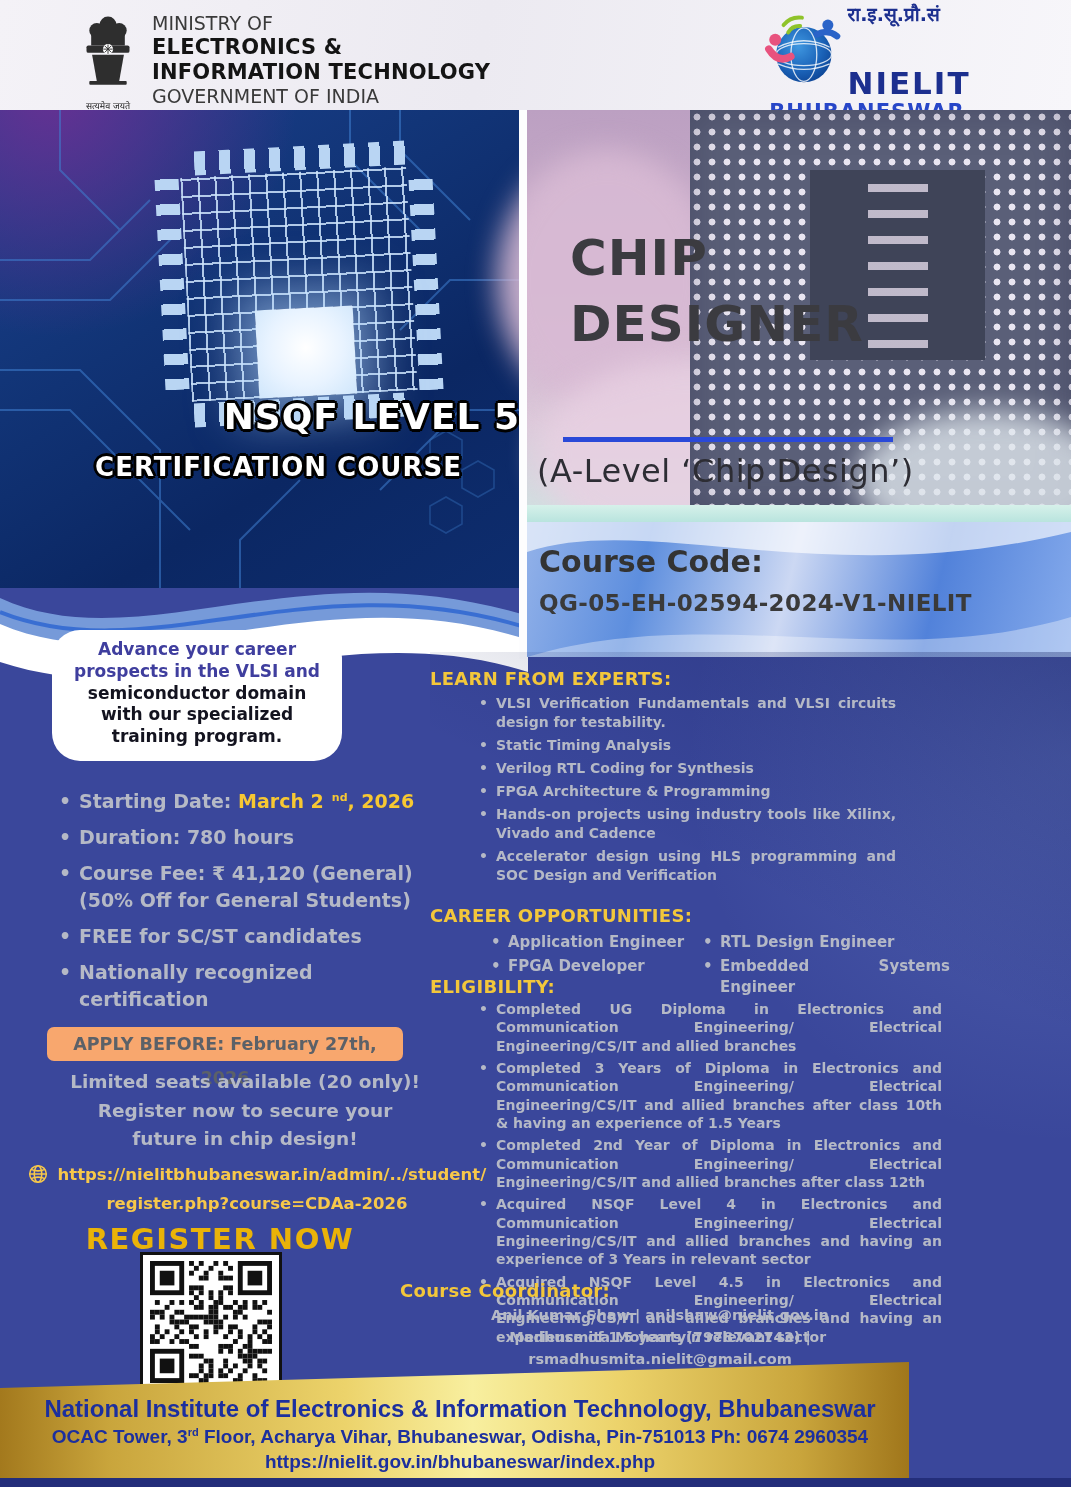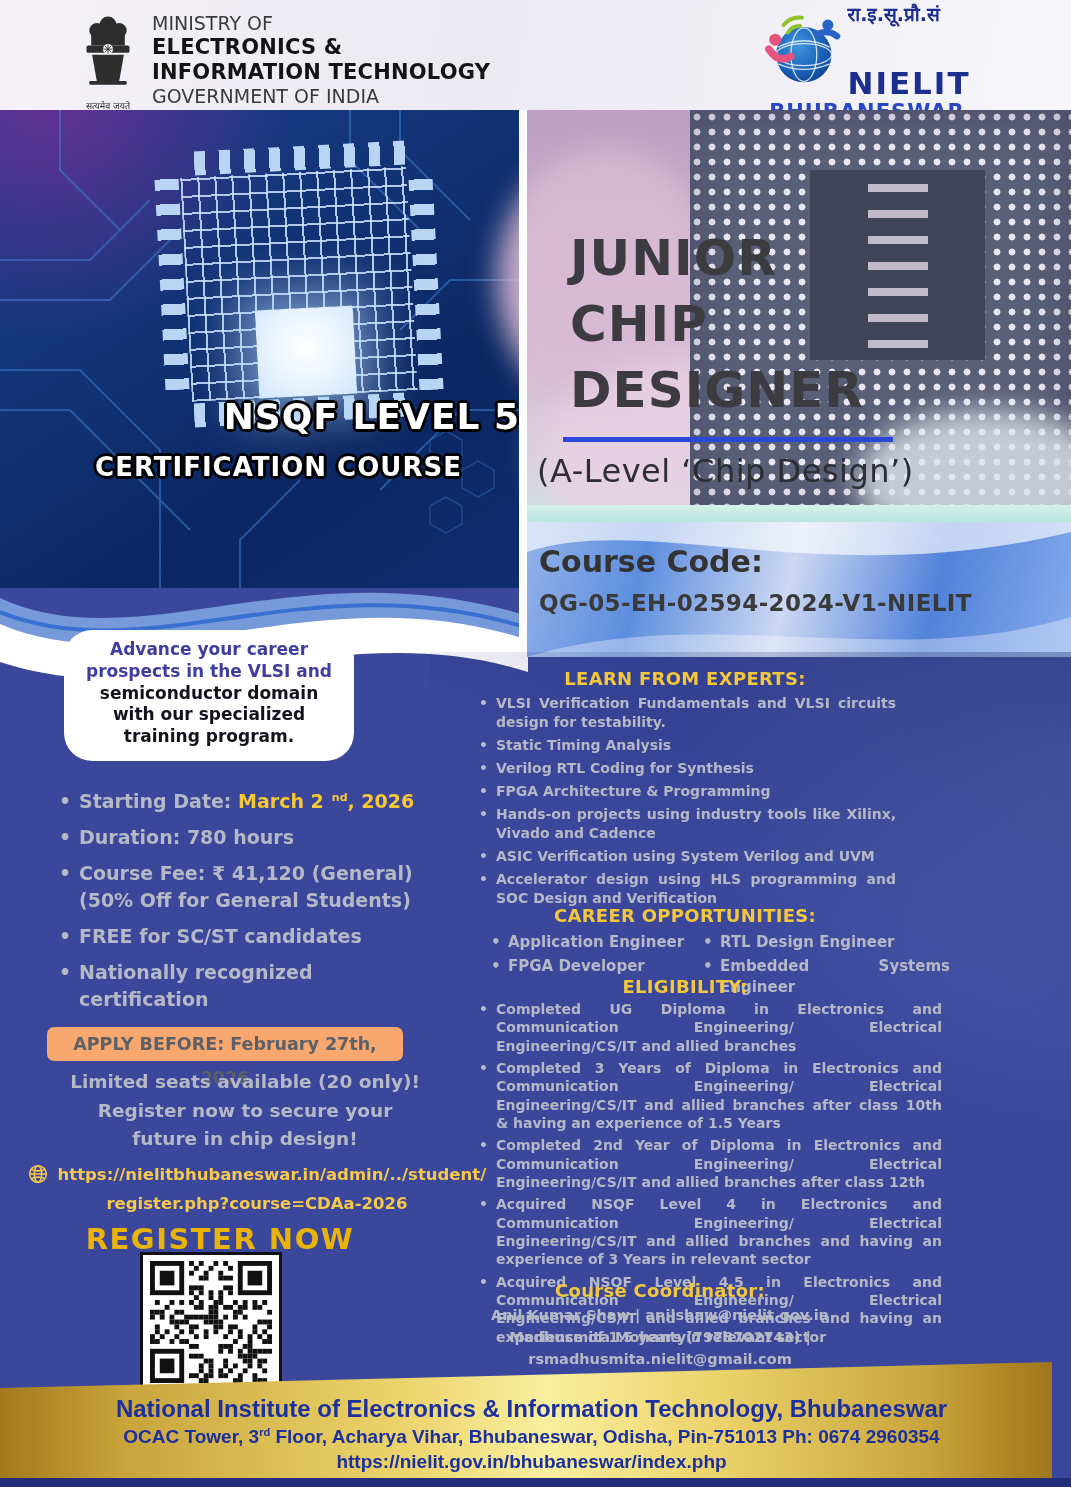--- a/index.html
+++ b/index.html
@@ -84,21 +84,21 @@
   .cc-label { position:absolute; left:12px; top:22px; font-size:30px; font-weight:bold; color:#333; }
   .cc-code  { position:absolute; left:12px; top:68px; font-size:23px; font-weight:bold; color:#3a3a3a; letter-spacing:.4px; }
 
   .divider { position:absolute; left:519px; top:110px; width:8px; height:549px; background:#fdfdfe; }
 
   .blue-texture { position:absolute; left:430px; top:652px; width:641px; height:760px; pointer-events:none;
     background:linear-gradient(205deg, rgba(18,28,88,.32), rgba(18,28,88,0) 36%),
                radial-gradient(circle at 100% 14%, rgba(150,180,235,.22), rgba(150,180,235,0) 42%); }
 
   
-  .promo { position:absolute; left:64px; top:630px; width:290px; height:131px;
+  .promo { position:absolute; left:52px; top:630px; width:290px; height:131px;
     background:#fff; border-radius:28px; padding:9px 12px; text-align:center;
     font-weight:bold; font-size:17px; line-height:1.28; }
   .promo .c-indigo { color:#3f3e9e; }
   .promo .c-dark { color:#13131f; }
 
   ul.plain { list-style:none; }
   .details { position:absolute; left:57px; top:788px; width:420px; color:#b5b9c6;
     font-size:19px; font-weight:bold; }
   .details li { position:relative; padding-left:22px; margin-bottom:9px; line-height:1.42; }
   .details li::before { content:"•"; position:absolute; left:2px; top:0; }
@@ -113,40 +113,40 @@
   .reg-url { position:absolute; left:18px; top:1163px; width:478px; text-align:center;
     color:#f7c84a; font-size:16.5px; font-weight:bold; line-height:1.5; }
   .reg-url .globe { vertical-align:-4px; margin-right:4px; }
   .register-now { position:absolute; left:0; top:1222px; width:440px; text-align:center;
     color:#eab308; font-size:29px; font-weight:bold; letter-spacing:1.5px; }
   .qr-box { position:absolute; left:140px; top:1252px; width:142px; height:140px;
     background:#fff; border:3px solid #111; padding:6px; }
   .qr-box svg { width:100%; height:100%; display:block; }
 
   
-  .sec-head { position:absolute; left:430px; width:510px; text-align:center;
+  .sec-head { position:absolute; left:430px; width:510px; 
     color:#f3c73b; font-size:18px; font-weight:bold; letter-spacing:.3px; }
   .h-experts { top:668px; } .h-careers { top:905px; } .h-elig { top:976px; }
   .h-coord { top:1280px; left:400px; width:520px; }
 
   .blist { color:#b5b9c6; font-weight:bold; text-align:justify; }
   .blist li { position:relative; padding-left:18px; margin-bottom:4px; }
   .blist li::before { content:"•"; position:absolute; left:1px; top:0; }
   .experts { position:absolute; left:478px; top:694px; width:418px; font-size:14px; line-height:1.36; }
   .elig    { position:absolute; left:478px; top:1000px; width:464px; font-size:14px; line-height:1.31; }
   .careers { position:absolute; left:490px; top:932px; width:460px; display:flex; }
   .careers ul { font-size:15px; line-height:1.35; }
   .careers .col1 { width:212px; }
   .careers .col2 { flex:1; }
 
   .coord-lines { position:absolute; left:395px; top:1305px; width:530px; text-align:center;
     color:#b5b9c6; font-size:14.5px; font-weight:bold; line-height:1.5; }
 
   
-  .footer { position:absolute; left:0; top:1362px; width:1052px; height:125px;
+  .footer { position:absolute; left:0; top:1362px; width:909px; height:125px;
     clip-path:polygon(0 26px,100% 0,100% 100%,0 100%);
     background:linear-gradient(90deg,#a3791d 0%,#c9a53c 12%,#ecd36b 38%,#f8ef9f 52%,#ecd36b 68%,#c9a53c 88%,#a0761b 100%);
     font-family:"Liberation Sans","DejaVu Sans",sans-serif; color:#1c2f9e; text-align:center;padding-left:11px; }
   .f-line1 { margin-top:33px; font-size:24px; font-weight:bold; }
   .f-line2 { margin-top:3px; font-size:19px; font-weight:bold; }
   .f-line2 sup { font-size:11px; }
   .f-line3 { margin-top:3px; font-size:19px; font-weight:bold; }
   .bottom-bar { position:absolute; left:0; top:1478px; width:1071px; height:9px; background:#232e7a; }
 </style>
 </head>
@@ -262,21 +262,20 @@
   <div class="photo-scene">
     <div class="finger f1"></div>
     <div class="finger f2"></div>
     <div class="pin-grid">
       <div class="die"></div>
     </div>
     <div class="finger f3"></div>
   </div>
 
   <div class="jcd-title">
-    <div>JUNIOR</div>
     <div>CHIP</div>
     <div>DESIGNER</div>
   </div>
   <div class="jcd-underline"></div>
   <div class="jcd-sub">(A-Level ‘Chip Design’)</div>
 
   <div class="teal-strip"></div>
   <div class="swirl-band">
     <svg viewBox="0 0 544 135" preserveAspectRatio="none">
       <path d="M0,30 C120,-10 300,70 544,10 L544,0 L0,0 Z" fill="#ffffff" opacity=".65"></path>
@@ -513,21 +512,20 @@
       </svg>
     </div>
 
   <div class="sec-head h-experts">LEARN FROM EXPERTS:</div>
   <ul class="plain blist experts">
       <li>VLSI Verification Fundamentals and VLSI circuits design for testability.</li>
       <li>Static Timing Analysis</li>
       <li>Verilog RTL Coding for Synthesis</li>
       <li>FPGA Architecture &amp; Programming</li>
       <li>Hands-on projects using industry tools like Xilinx, Vivado and Cadence</li>
-      <li>ASIC Verification using System Verilog and UVM</li>
       <li>Accelerator design using HLS programming and SOC Design and Verification</li>
     </ul>
 
   <div class="sec-head h-careers">CAREER OPPORTUNITIES:</div>
   <div class="careers">
     <ul class="plain blist col1">
         <li>Application Engineer</li>
         <li>FPGA Developer</li>
       </ul>
     <ul class="plain blist col2">

